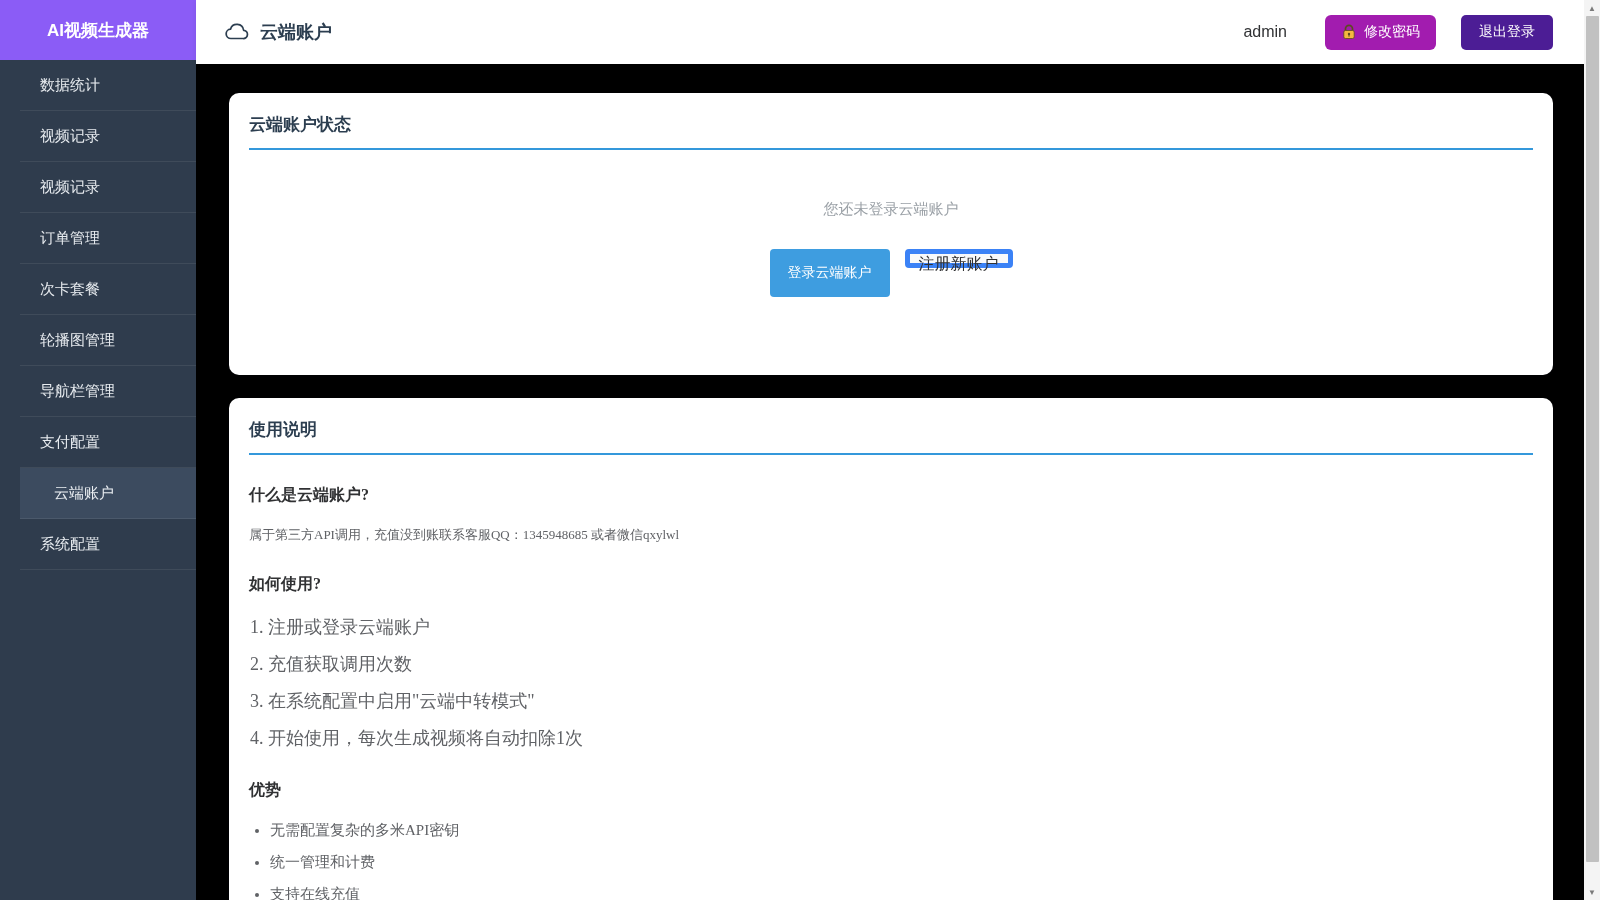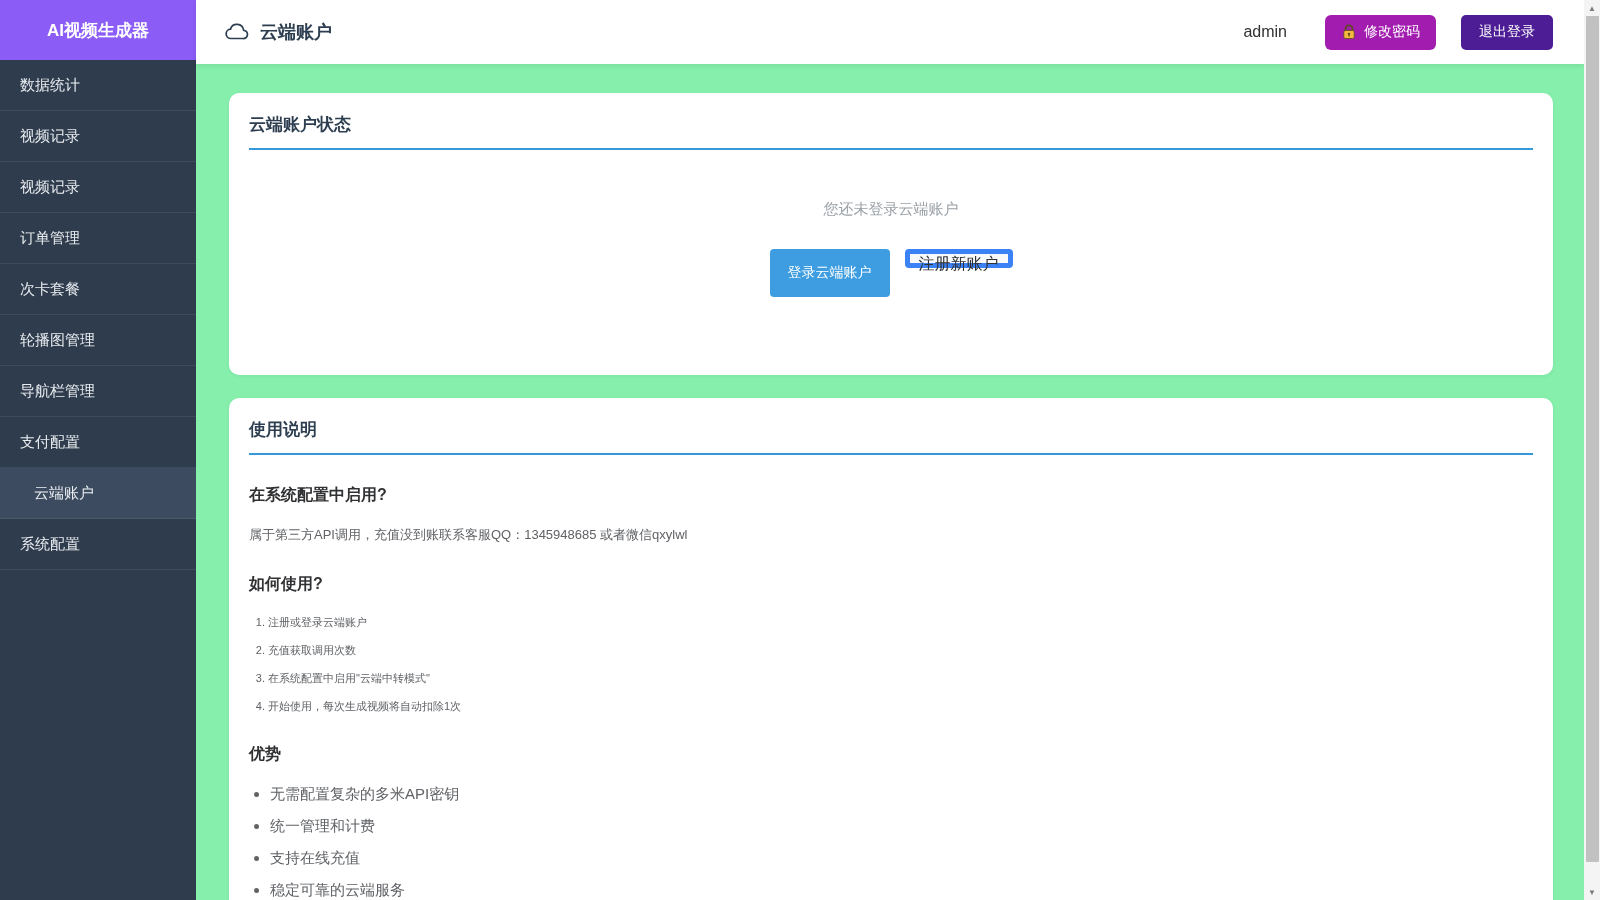--- a/index.html
+++ b/index.html
@@ -13,21 +13,21 @@
   
   .sidebar {
     width: 196px; height: 900px; flex: 0 0 196px;
     background: #2f3c4d; display: flex; flex-direction: column;
   }
   .logo {
     height: 60px; background: #8b5cf6; color: #ffffff;
     font-size: 17px; font-weight: 700;
     display: flex; align-items: center; justify-content: center;
   }
-  .menu { display: flex; flex-direction: column; }
+  .menu { display: flex; flex-direction: column; padding-left: 20px; }
   .menu-item {
     height: 51px; display: flex; align-items: center;
     padding-left: 20px; color: #e8ecf0; font-size: 15px;
     border-bottom: 1px solid rgba(255,255,255,0.08);
     cursor: pointer;
   }
   .menu-item.child { padding-left: 34px; }
   .menu-item.active { background: #3c4b5f; }
 
   
@@ -52,21 +52,21 @@
     display: inline-flex; align-items: center; gap: 7px;
     margin-right: 25px;
   }
   .btn-logout {
     background: #4c1d95; color: #ffffff; font-size: 14px;
     height: 35px; padding: 0 18px; border-radius: 5px;
   }
   .lock-icon { width: 16px; height: 16px; display: inline-flex; }
 
   
-  .content { flex: 1; padding: 29px 31px 30px 33px; overflow: hidden; background: #86efac; }
+  .content { flex: 1; padding: 29px 31px 30px 33px; overflow: hidden; background: #000000; font-family: Liberation Serif, serif; }
   .card {
     background: #ffffff; border-radius: 10px;
     box-shadow: 0 1px 4px rgba(20,40,80,0.06);
     padding: 20px; margin-bottom: 23px;
   }
   .card-title {
     font-size: 17px; font-weight: 700; color: #2c3e50;
     padding-bottom: 12px; border-bottom: 2px solid #3498db;
   }
 
@@ -81,21 +81,21 @@
   .btn-register {
     background: #f8f9fa; color: #303133; font-size: 16px;
     width: 108px; height: 19px; border-radius: 4px;
     border: 5px solid #3b82f6;
   }
 
   
   .section-heading { font-size: 16px; font-weight: 700; color: #303133; margin-top: 30px; }
   .usage-text { font-size: 13px; color: #606266; margin-top: 20px; }
   ol.steps { margin: 20px 0 0 19px; }
-  ol.steps li { font-size: 11px; color: #606266; margin-bottom: 13px; }
+  ol.steps li { font-size: 18px; color: #606266; margin-bottom: 13px; }
   ul.advantages { margin: 20px 0 6px 21px; }
   ul.advantages li { font-size: 15px; color: #606266; margin-bottom: 13px; }
 
   
   .scrollbar {
     position: fixed; top: 0; right: 0; width: 16px; height: 900px;
     background: #f4f4f4; z-index: 20;
   }
   .sb-arrow {
     height: 16px; display: flex; align-items: center; justify-content: center;
@@ -185,21 +185,21 @@
         <div class="status-buttons">
           <button class="btn btn-login">登录云端账户</button>
           <button class="btn btn-register">注册新账户</button>
         </div>
       </div>
     </section>
 
     <section class="card">
       <h2 class="card-title">使用说明</h2>
 
-      <h3 class="section-heading">在系统配置中启用?</h3>
+      <h3 class="section-heading">什么是云端账户?</h3>
       <p class="usage-text">属于第三方API调用，充值没到账联系客服QQ：1345948685 或者微信qxylwl</p>
 
       <h3 class="section-heading">如何使用?</h3>
       <ol class="steps">
         <li>注册或登录云端账户</li>
         <li>充值获取调用次数</li>
         <li>在系统配置中启用"云端中转模式"</li>
         <li>开始使用，每次生成视频将自动扣除1次</li>
       </ol>
 

